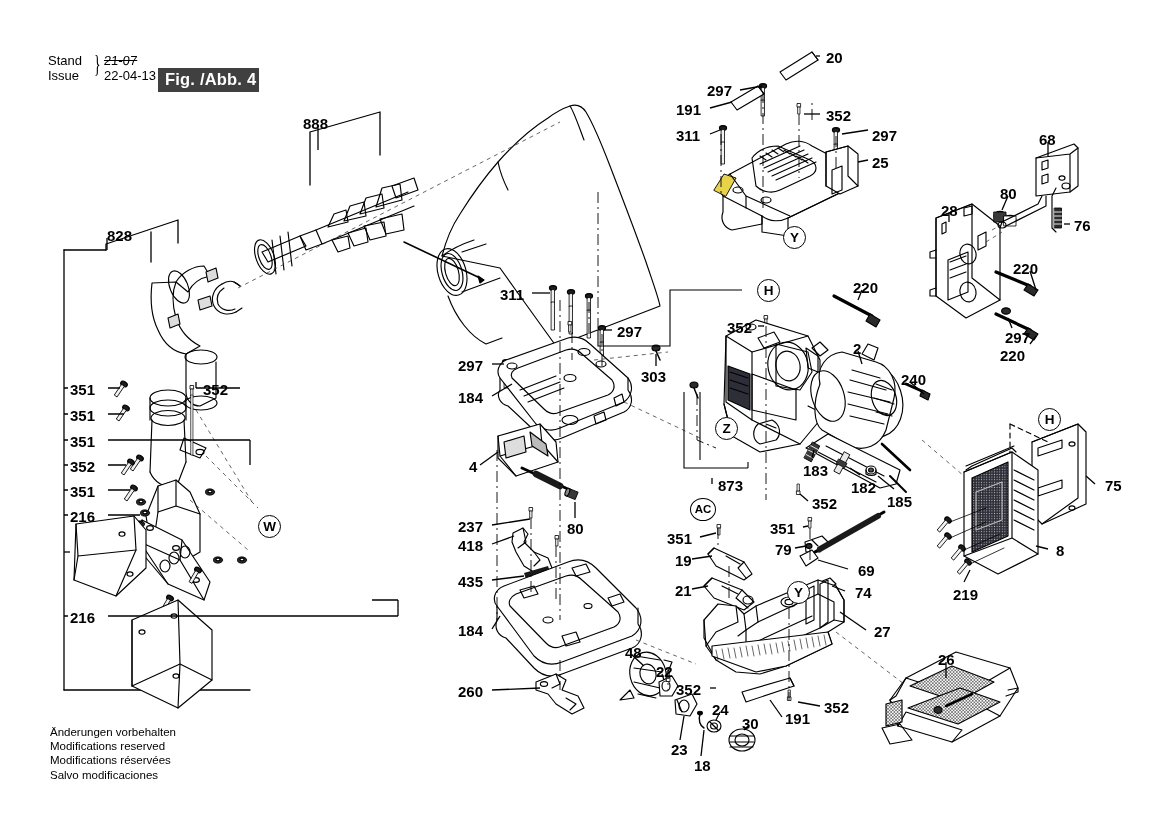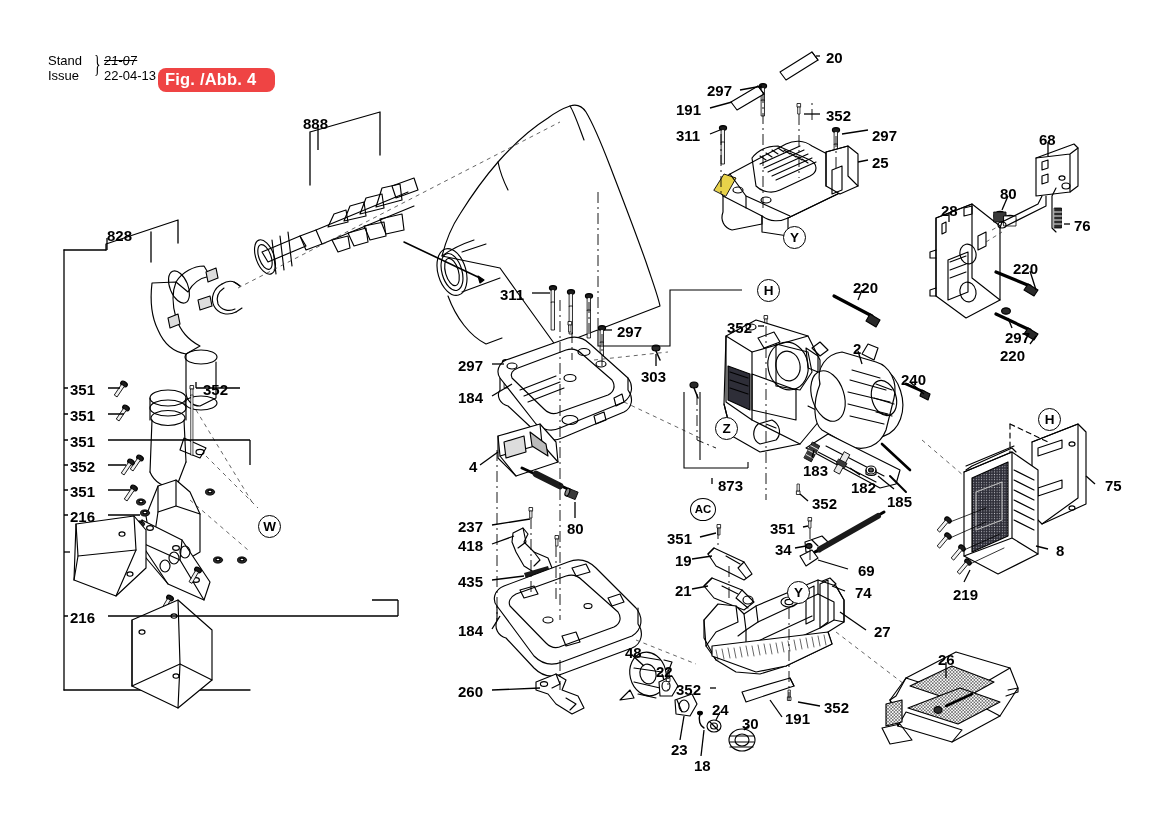--- a/index.html
+++ b/index.html
@@ -60,28 +60,27 @@
     font-size: 13px;
     font-weight: 400;
     color: #000;
   }
   .rev-date.d1 { top: 0px; text-decoration: line-through; transform: skewX(-6deg); }
   .rev-date.d2 { top: 15px; }
   #fig-badge {
     position: absolute;
     left: 158px;
     top: 68px;
-    background: #ef4444;
+    background: #404040;
     color: #fff;
     font-size: 16.5px;
     font-weight: 700;
-    padding: 2px 19px 3px 7px;
+    padding: 2px 3px 3px 7px;
     letter-spacing: 0.2px;
     white-space: nowrap;
-    border-radius: 8px;
   }
   
   #footer-block {
     position: absolute;
     left: 50px;
     top: 725px;
     font-size: 11.5px;
     line-height: 14.2px;
     color: #000;
   }
@@ -129,20 +128,26 @@
     <div id="revision-rows">
       <div class="rev-label l1">Stand</div>
       <div class="rev-label l2">Issue</div>
       <div id="brace">}</div>
       <div class="rev-date d1">21-07</div>
       <div class="rev-date d2">22-04-13</div>
     </div>
   </div>
   <div id="fig-badge">Fig. /Abb. 4</div>
 
+  <div id="footer-block">
+    <div>Änderungen vorbehalten</div>
+    <div>Modifications reserved</div>
+    <div>Modifications réservées</div>
+    <div>Salvo modificaciones</div>
+  </div>
 
   <svg class="art" viewBox="0 0 1169 826">
     <defs>
       <pattern id="hatch" width="3" height="3" patternUnits="userSpaceOnUse">
         <rect width="3" height="3" fill="#ffffff"></rect>
         <path d="M0,3 L3,0" stroke="#000" stroke-width="0.5"></path>
       </pattern>
       <pattern id="grid" width="2.6" height="2.6" patternUnits="userSpaceOnUse">
         <rect width="2.6" height="2.6" fill="#2e2e38"></rect>
         <circle cx="1.3" cy="1.3" r="0.55" fill="#bdbdc4"></circle>
@@ -932,21 +937,21 @@
     <div class="lbl" style="left:887px;top:494px">185</div>
     <div class="lbl" style="left:812px;top:496px">352</div>
     <div class="lbl" style="left:718px;top:478px">873</div>
     <div class="lbl" style="left:1105px;top:478px">75</div>
     <div class="lbl" style="left:1056px;top:543px">8</div>
     <div class="lbl" style="left:953px;top:587px">219</div>
     <div class="lbl" style="left:667px;top:531px">351</div>
     <div class="lbl" style="left:675px;top:553px">19</div>
     <div class="lbl" style="left:675px;top:583px">21</div>
     <div class="lbl" style="left:770px;top:521px">351</div>
-    <div class="lbl" style="left:775px;top:542px">34</div>
+    <div class="lbl" style="left:775px;top:542px">79</div>
     <div class="lbl" style="left:858px;top:563px">69</div>
     <div class="lbl" style="left:855px;top:585px">74</div>
     <div class="lbl" style="left:874px;top:624px">27</div>
     <div class="lbl" style="left:938px;top:652px">26</div>
   </div>
 
   <div>
     <div class="balloon" style="left:258px;top:515px">W</div>
     <div class="balloon" style="left:783px;top:226px">Y</div>
     <div class="balloon" style="left:757px;top:279px">H</div>

